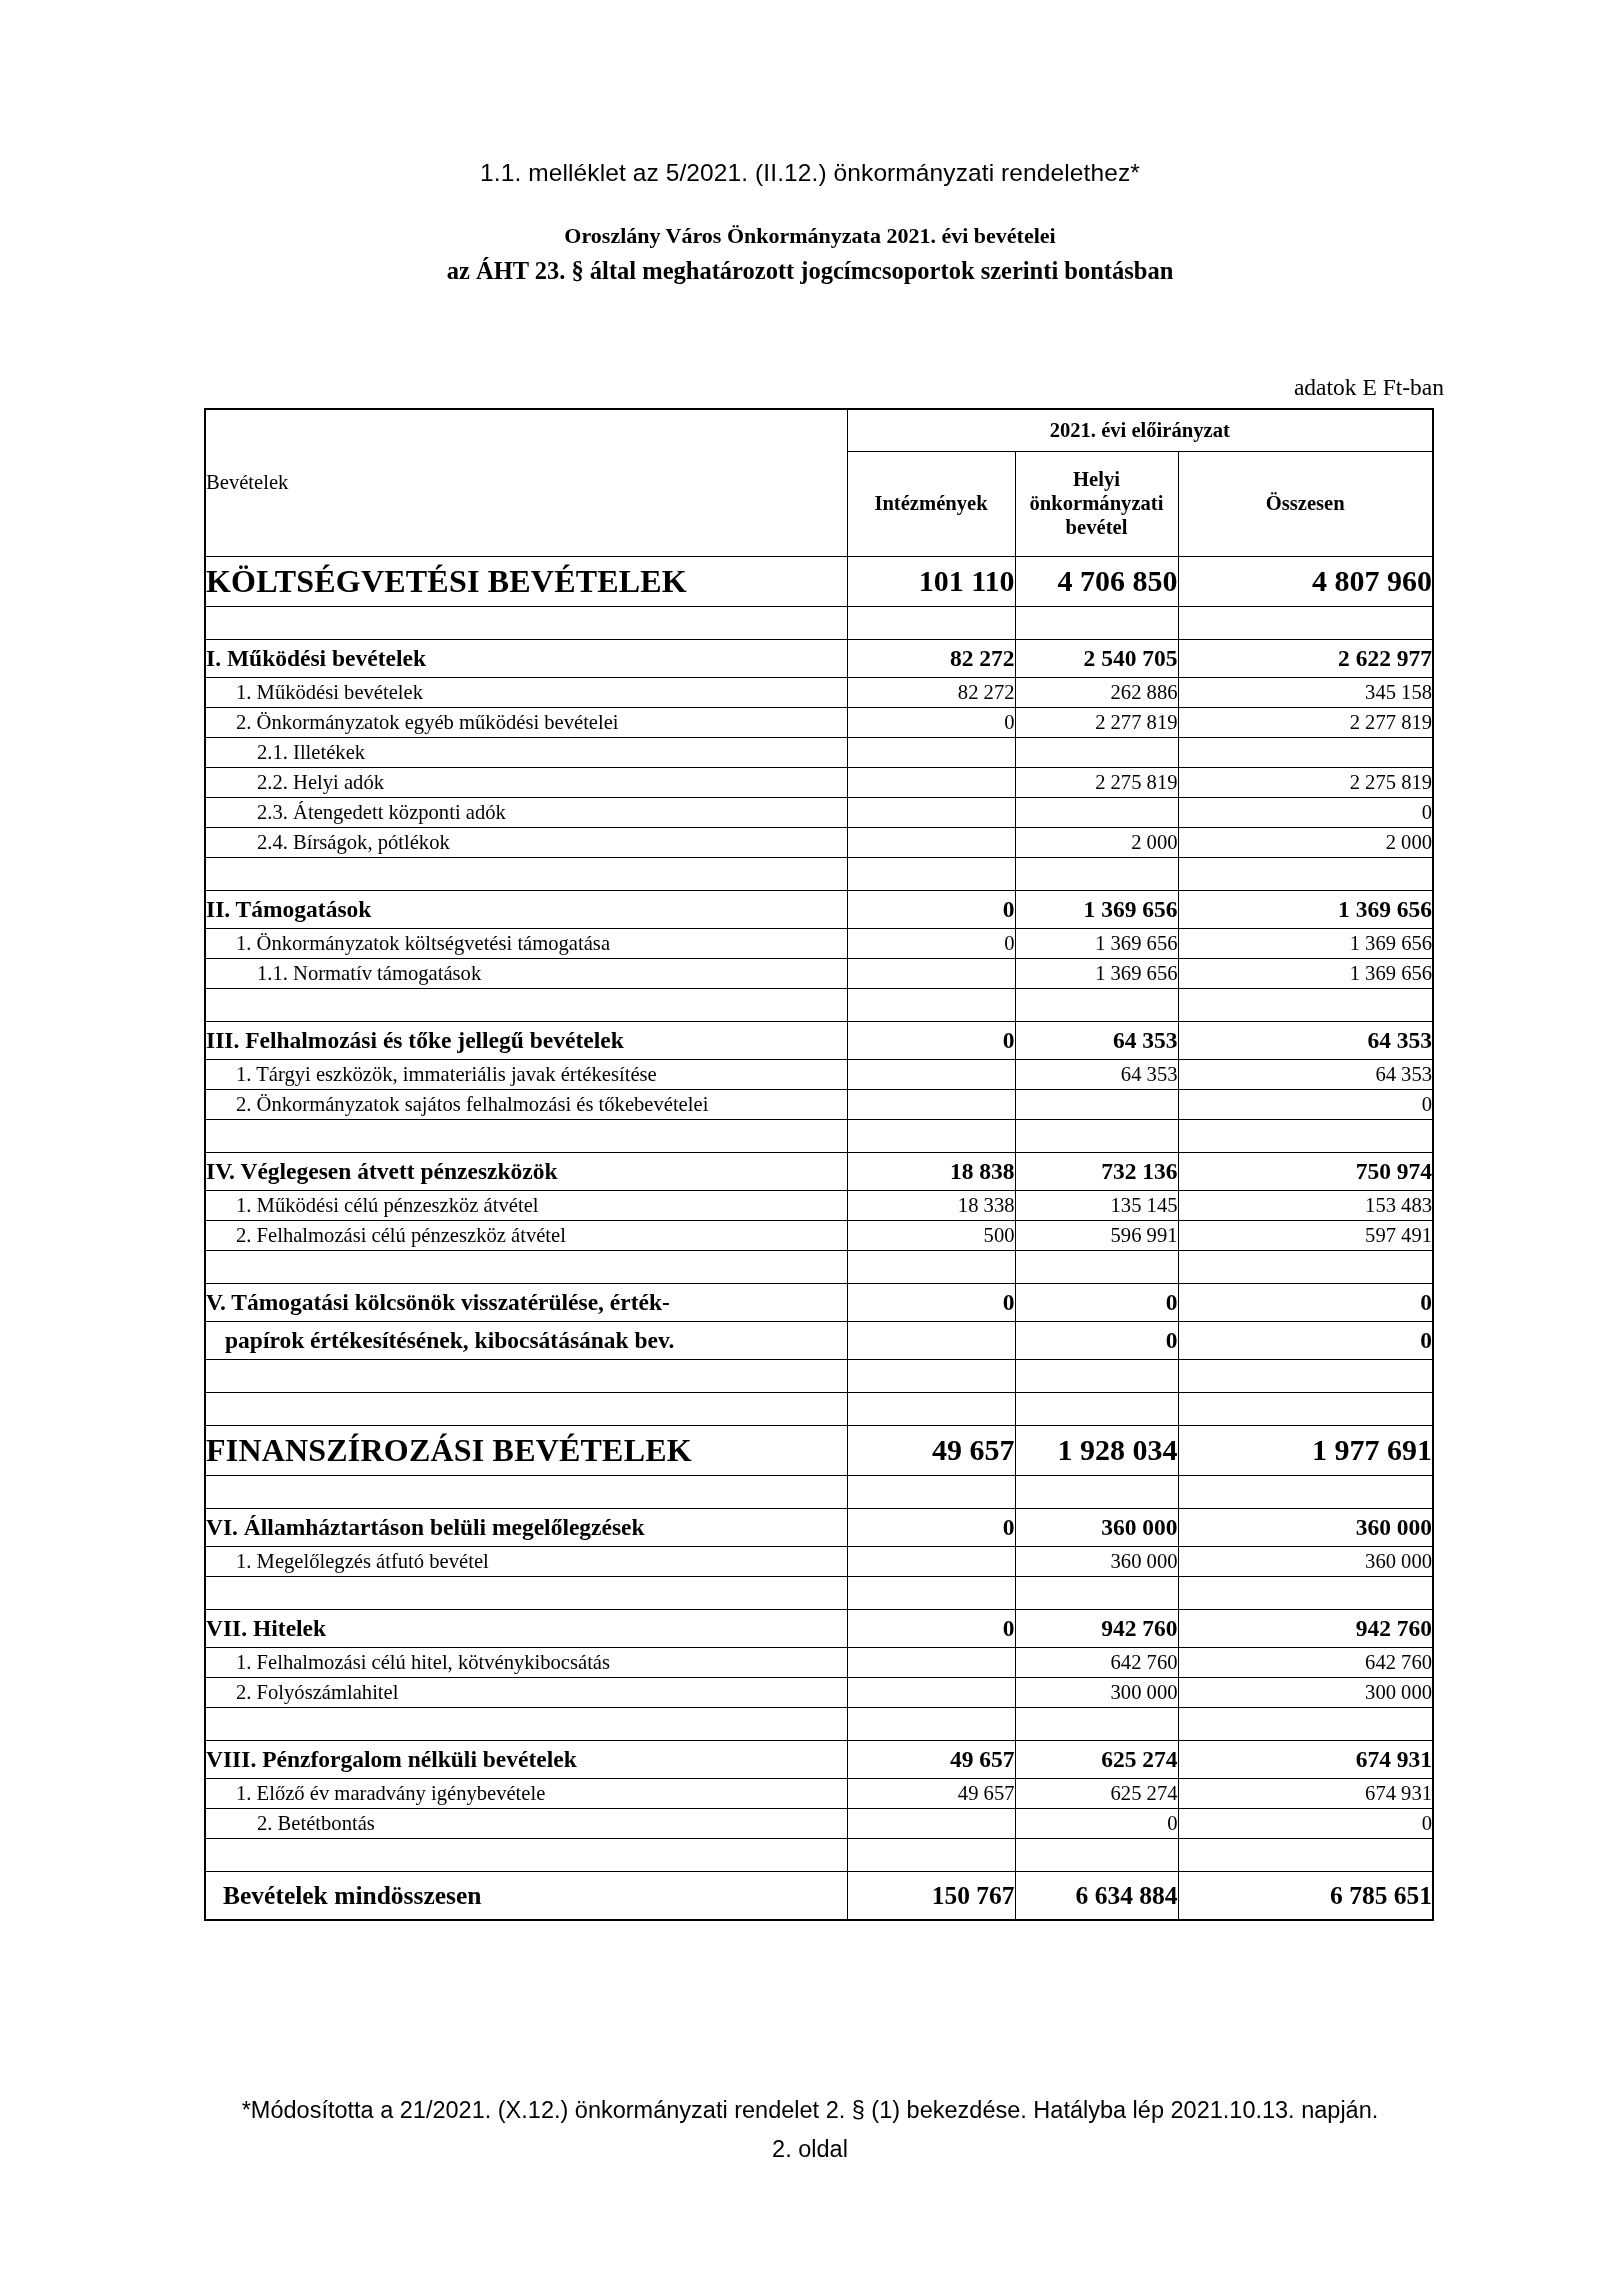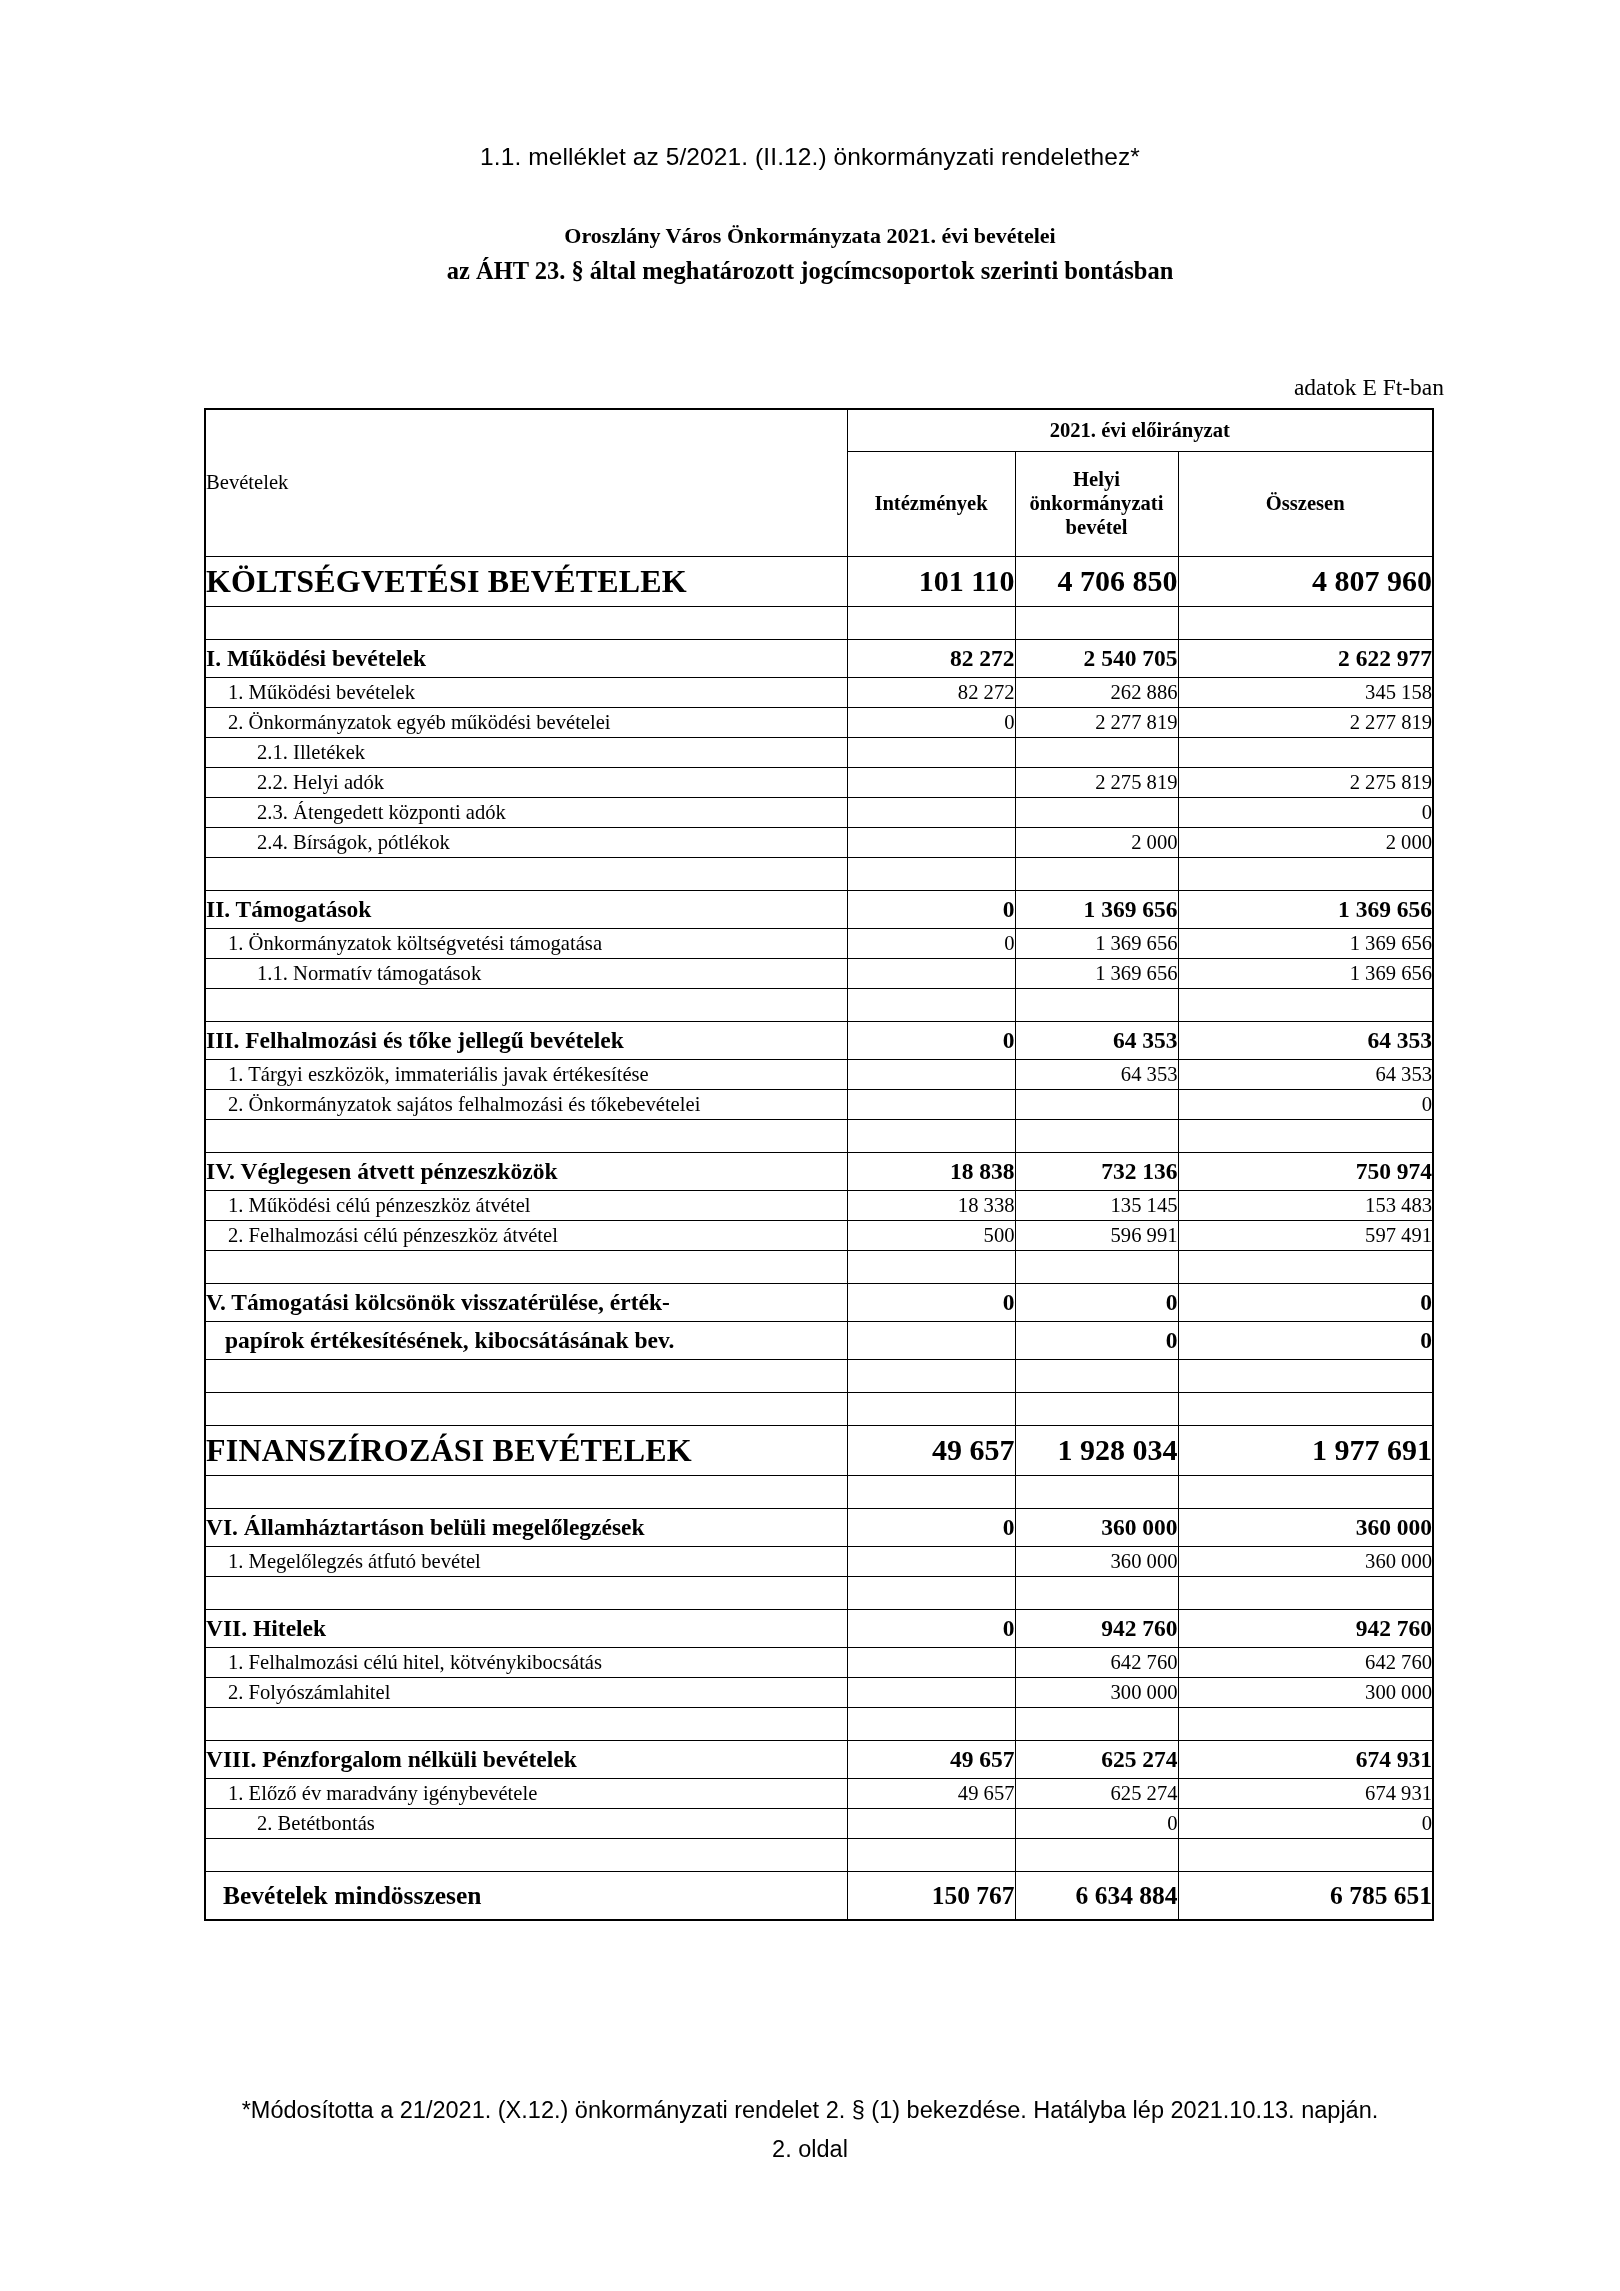--- a/index.html
+++ b/index.html
@@ -19,21 +19,21 @@
 
   .page {
     position: absolute;
     inset: 0;
     padding: 0;
   }
 
   
   .doc-ref {
     position: absolute;
-    top: 143px;
+    top: 159px;
     left: 0;
     width: 1620px;
     text-align: center;
     font-family: "Liberation Sans", "DejaVu Sans", sans-serif;
     font-size: 24.5px;
     letter-spacing: 0.1px;
   }
 
   .title-block {
     position: absolute;
@@ -136,21 +136,21 @@
   tr.grand td.num { font-size: 30px; }
 
   tr.section td {
     font-weight: bold;
     font-size: 23.5px;
     height: 37px;
   }
   tr.section td.num { font-size: 23.5px; }
 
   tr.sub td { font-size: 20.6px; }
-  tr.sub td.lbl { padding-left: 22px; }
+  tr.sub td.lbl { padding-left: 30px; }
   tr.sub2 td.lbl { padding-left: 51px; }
 
   tr.spacer td {
     height: 32px;
   }
 
   tr.total td {
     font-weight: bold;
     font-size: 25.5px;
     height: 47px;

